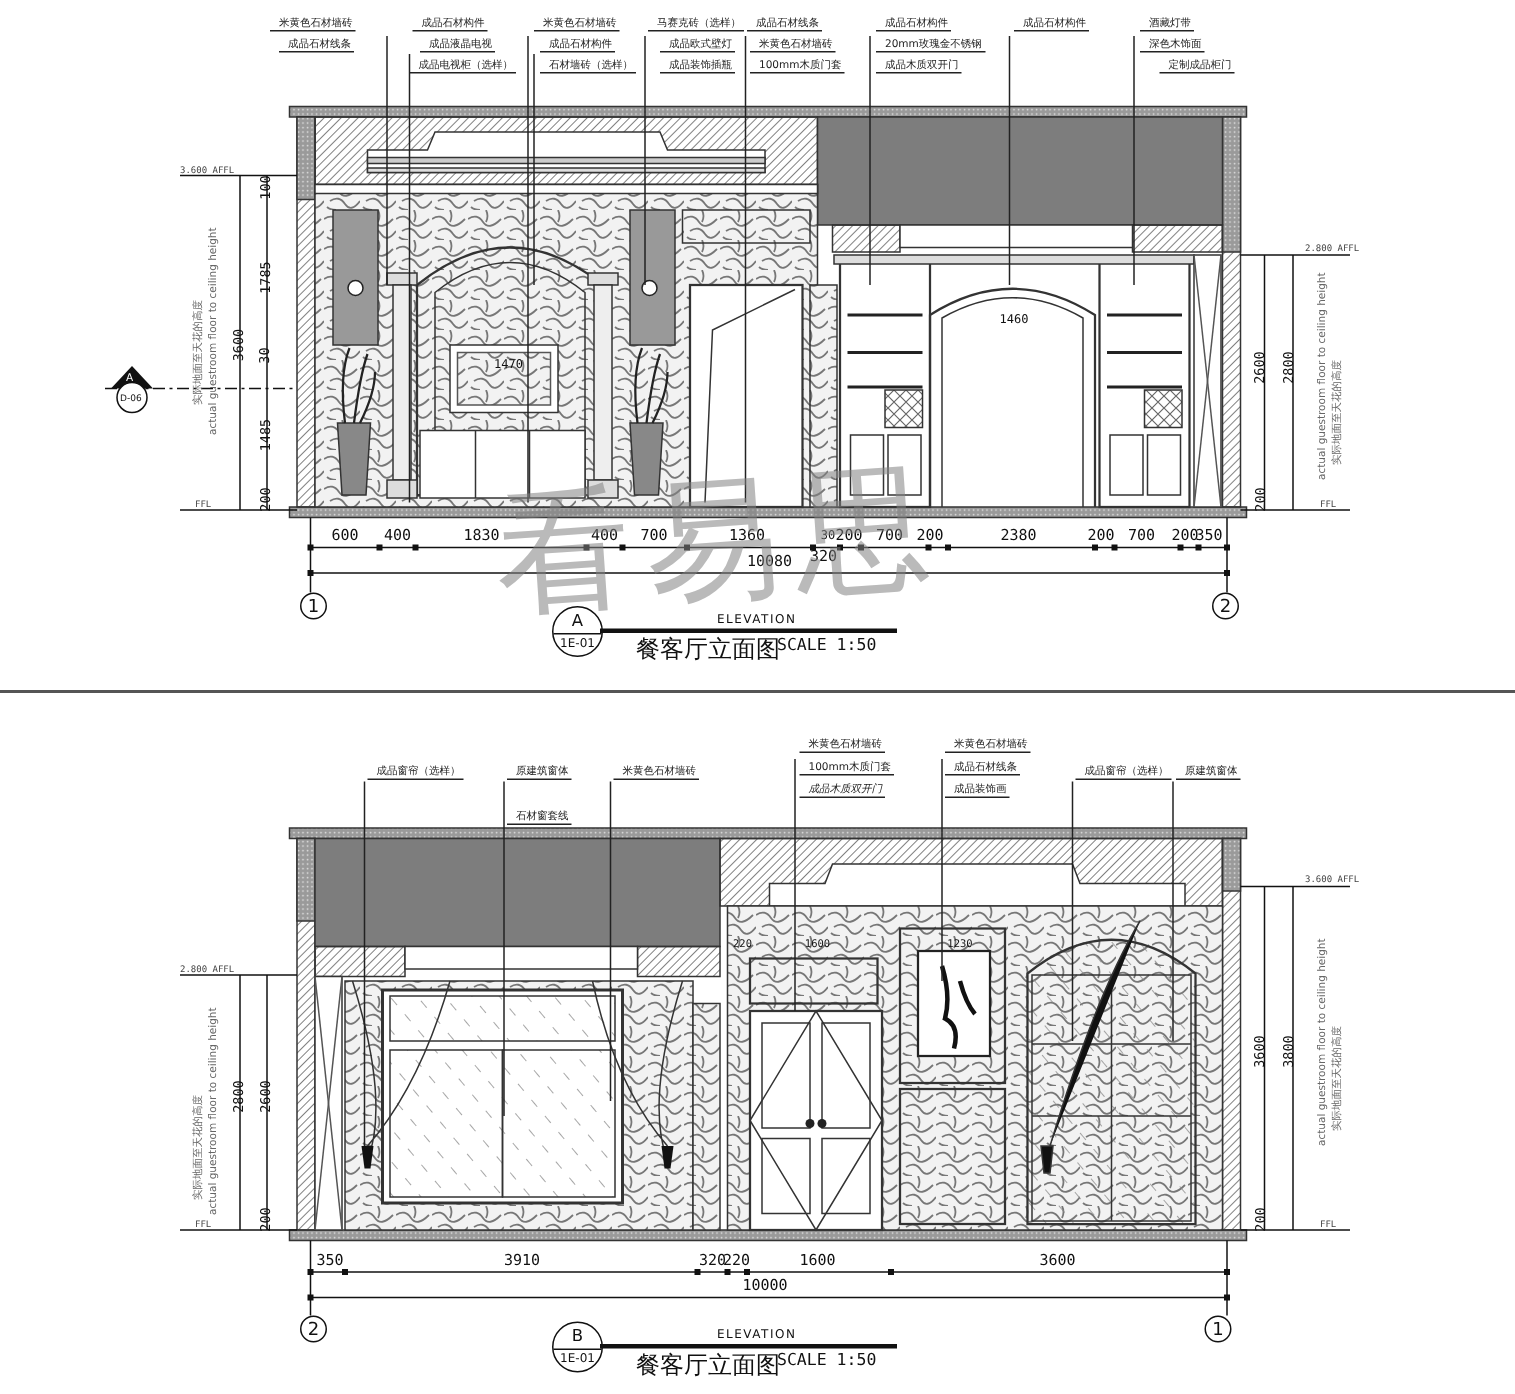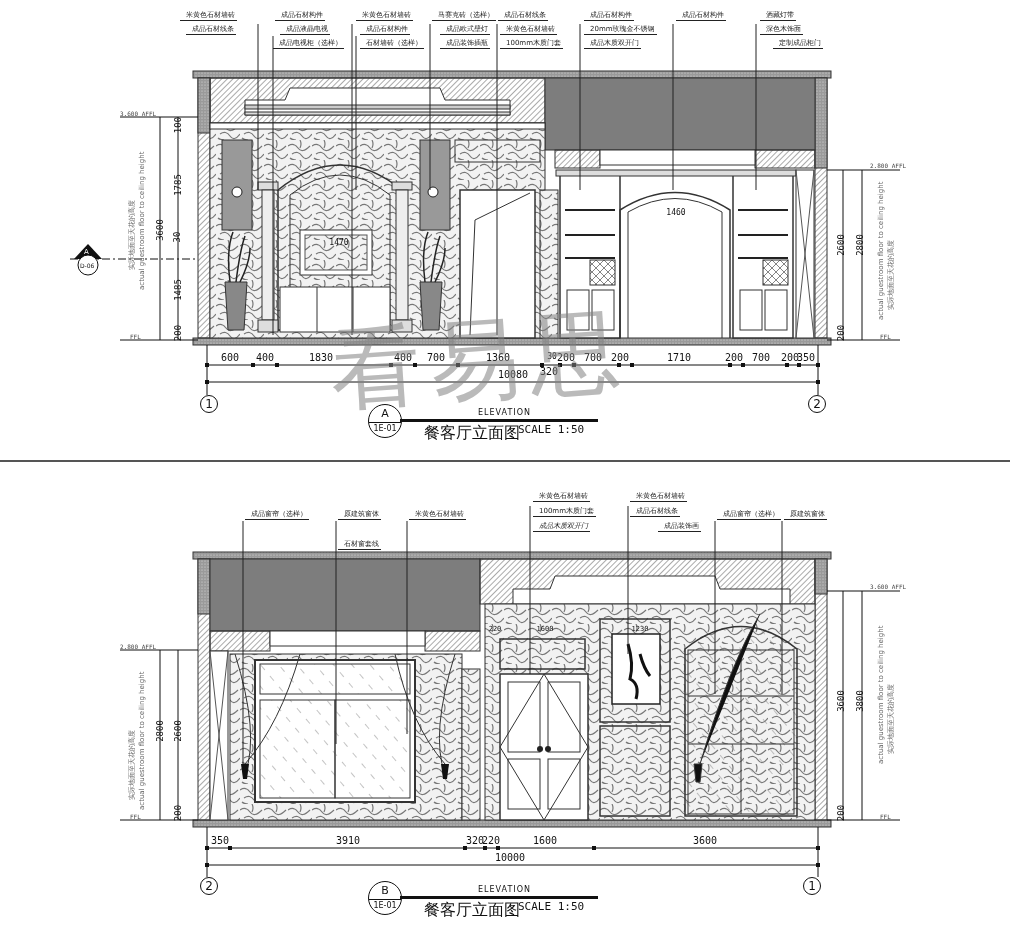--- a/index.html
+++ b/index.html
@@ -231,21 +231,21 @@
   <div class="dim" style="left:230px;top:352px;">600</div>
   <div class="dim" style="left:265px;top:352px;">400</div>
   <div class="dim" style="left:321px;top:352px;">1830</div>
   <div class="dim" style="left:403px;top:352px;">400</div>
   <div class="dim" style="left:436px;top:352px;">700</div>
   <div class="dim" style="left:498px;top:352px;">1360</div>
   <div class="dim" style="left:552px;top:352px;font-size:8px;">30</div>
   <div class="dim" style="left:566px;top:352px;">200</div>
   <div class="dim" style="left:593px;top:352px;">700</div>
   <div class="dim" style="left:620px;top:352px;">200</div>
-  <div class="dim" style="left:679px;top:352px;">1710</div>
+  <div class="dim" style="left:679px;top:352px;">2380</div>
   <div class="dim" style="left:734px;top:352px;">200</div>
   <div class="dim" style="left:761px;top:352px;">700</div>
   <div class="dim" style="left:790px;top:352px;">200</div>
   <div class="dim" style="left:806px;top:352px;">350</div>
   <div class="dim" style="left:549px;top:366px;">320</div>
   <div class="dim" style="left:513px;top:369px;">10080</div>
 
   <div class="axis" style="left:200px;top:395px;">1</div>
   <div class="axis" style="left:808px;top:395px;">2</div>
 
@@ -381,21 +381,21 @@
 
   <div class="callout" style="left:245px;top:46px;">成品窗帘（选样）</div>
   <div class="callout" style="left:338px;top:46px;">原建筑窗体</div>
   <div class="callout" style="left:338px;top:76px;">石材窗套线</div>
   <div class="callout" style="left:409px;top:46px;">米黄色石材墙砖</div>
   <div class="callout" style="left:533px;top:28px;">米黄色石材墙砖</div>
   <div class="callout" style="left:533px;top:43px;">100mm木质门套</div>
   <div class="callout" style="left:533px;top:58px;font-style:italic;">成品木质双开门</div>
   <div class="callout" style="left:630px;top:28px;">米黄色石材墙砖</div>
   <div class="callout" style="left:630px;top:43px;">成品石材线条</div>
-  <div class="callout" style="left:630px;top:58px;margin-left:28px;">成品装饰画</div>
+  <div class="callout" style="left:630px;top:58px;">成品装饰画</div>
   <div class="callout" style="left:717px;top:46px;">成品窗帘（选样）</div>
   <div class="callout" style="left:784px;top:46px;">原建筑窗体</div>
 
   <div class="lvl" style="left:120px;top:179px;">2.800 AFFL</div>
   <div class="lvl" style="left:130px;top:349px;">FFL</div>
   <div class="dimv" style="left:149px;top:262px;">2800</div>
   <div class="dimv" style="left:167px;top:262px;">2600</div>
   <div class="dimv" style="left:170px;top:344px;">200</div>
   <div class="vtext" style="left:128px;top:336px;">实际地面至天花的高度</div>
   <div class="vtext" style="left:138px;top:346px;">actual guestroom floor to ceiling height</div>

